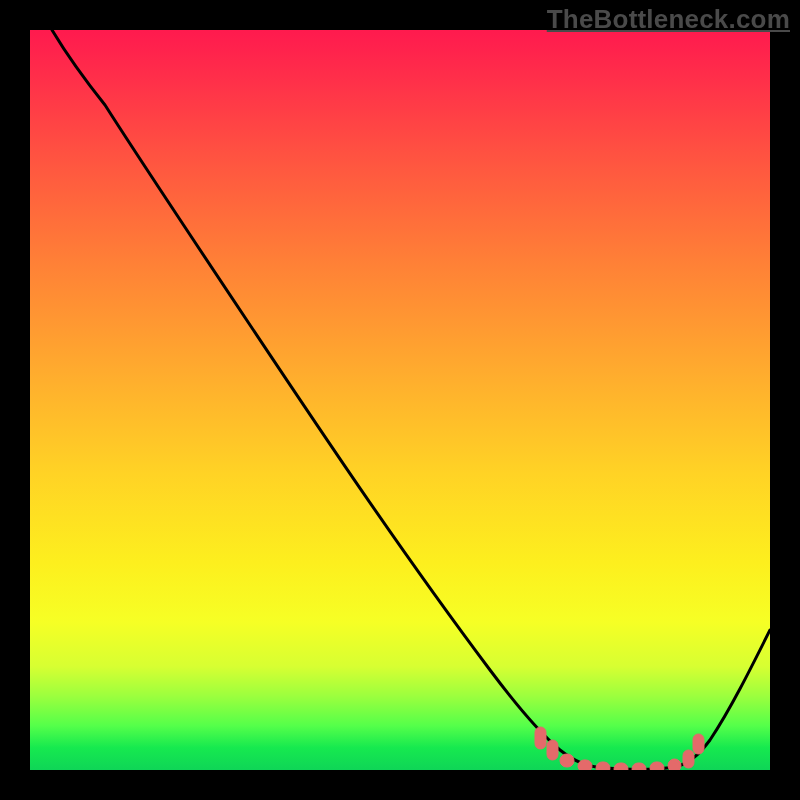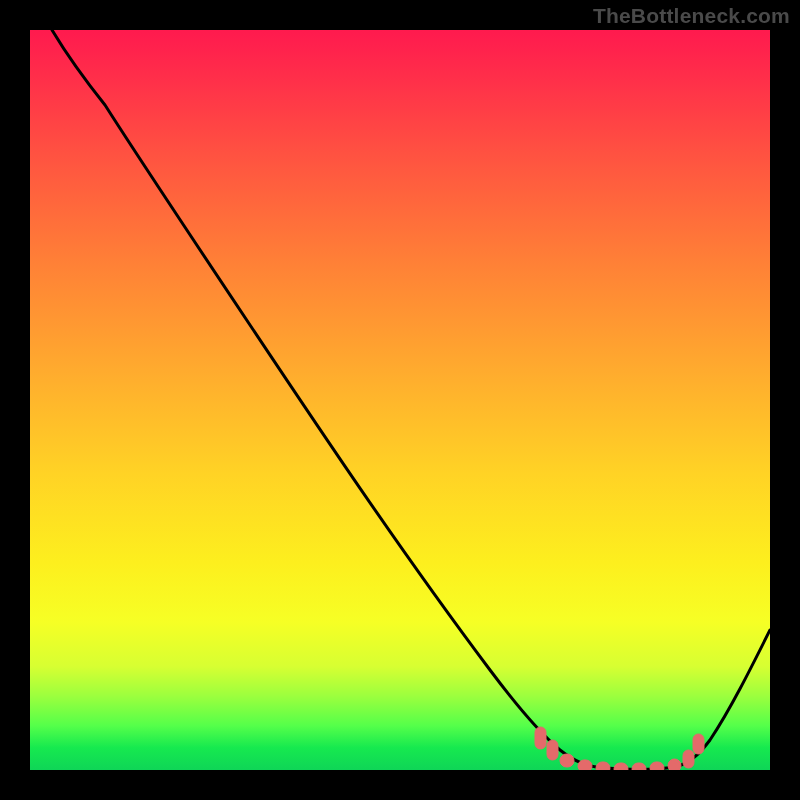--- a/index.html
+++ b/index.html
@@ -15,24 +15,25 @@
     position: relative;
     width: 800px;
     height: 800px;
     background: #000;
   }
   .watermark {
     position: absolute;
     top: 4px;
     right: 10px;
     color: #4a4a4a;
-    font-size: 21px;
+    font-size: 26px;
     font-weight: 600;
     letter-spacing: 0.2px;
     z-index: 5;
+    text-decoration: underline;
   }
   .plot-outer {
     position: absolute;
     left: 30px;
     top: 30px;
     width: 740px;
     height: 740px;
     background: #000;
   }
   .gradient {

